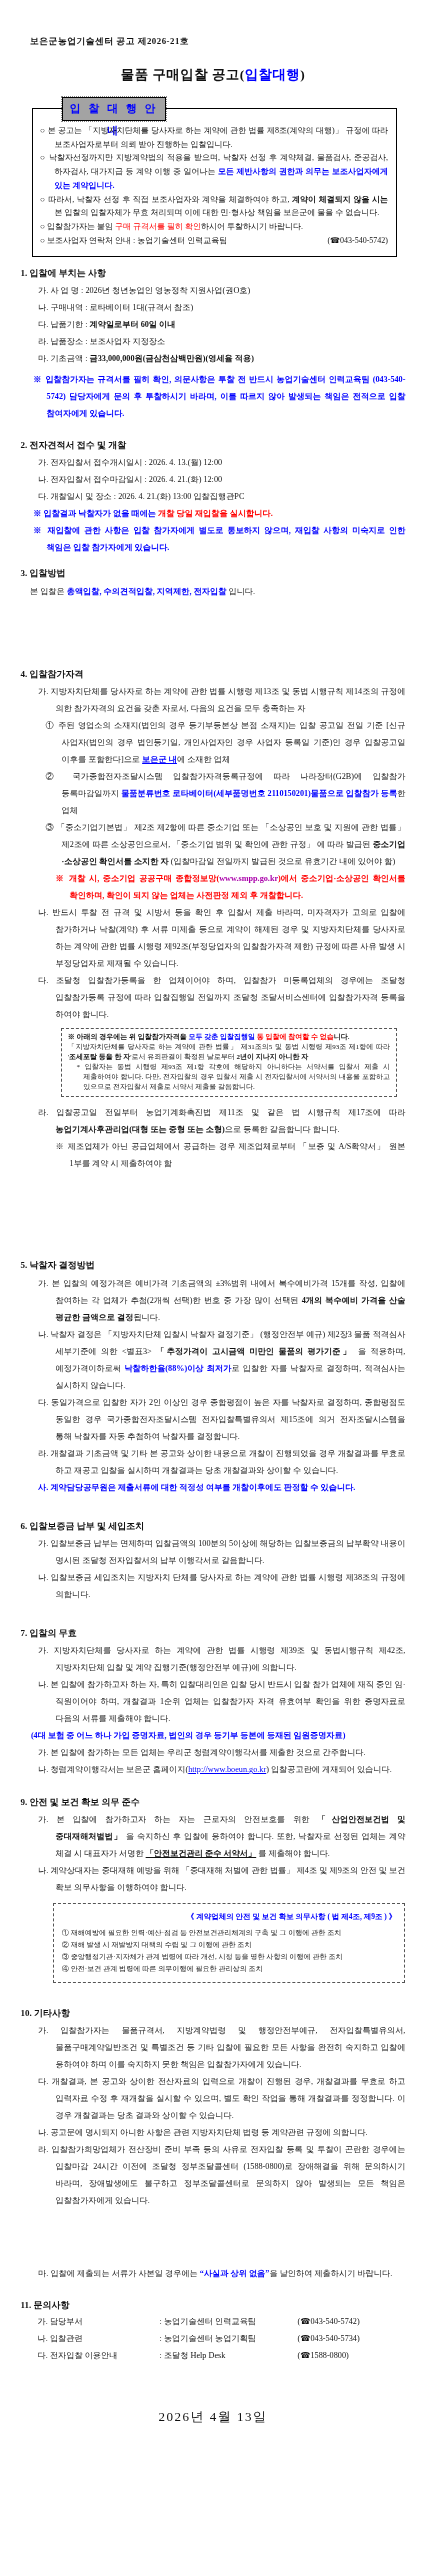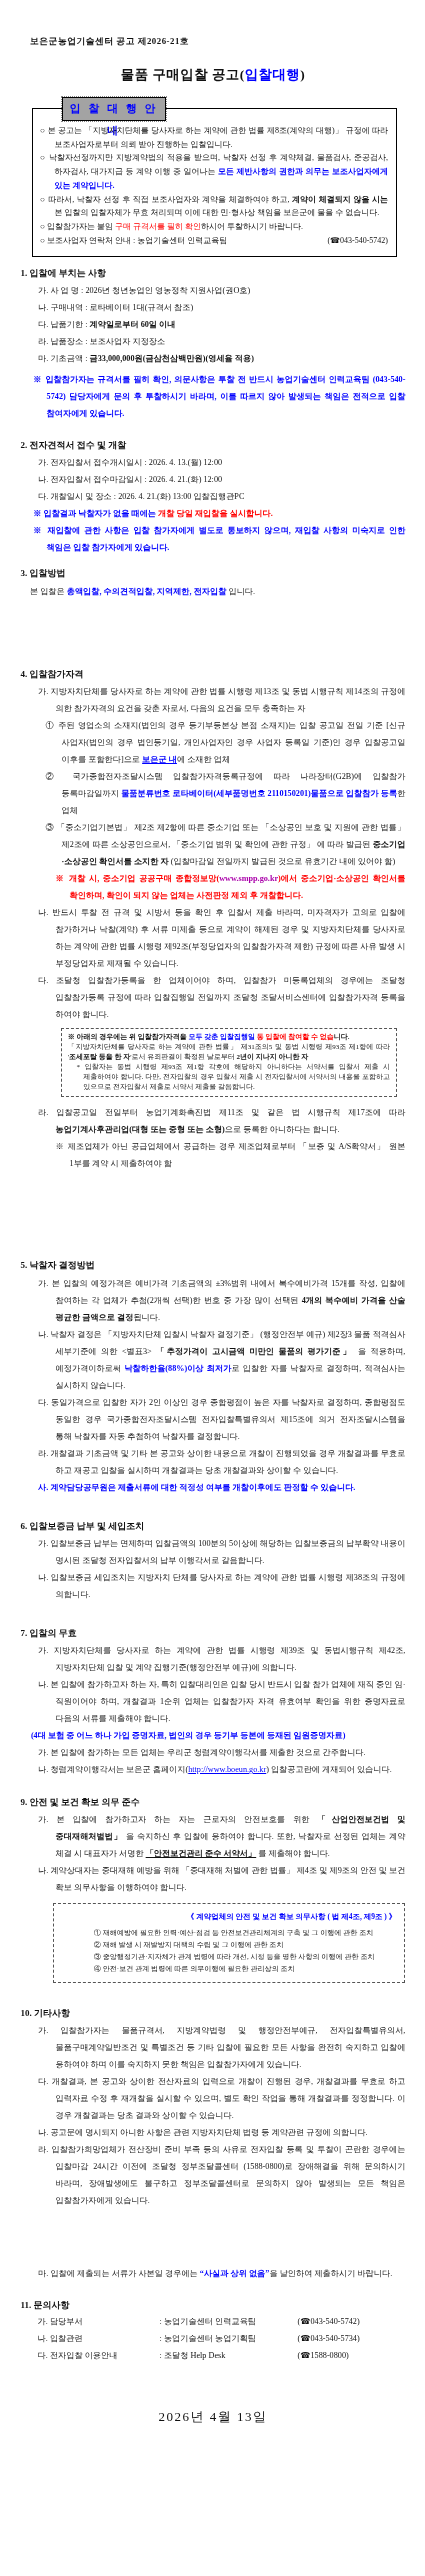--- a/index.html
+++ b/index.html
@@ -29,21 +29,21 @@
   .p2{margin-left:41px;text-indent:-16px;}
   .p1s{margin-left:26px;text-indent:-13.4px;}
   .p2s{margin-left:49px;text-indent:-14px;}
   .p0{margin-left:9.3px;}
   .p7b{margin-left:10.3px;}
   
   .dbox1{border:0.5px dashed #555;margin:4.1px 8.2px 7.2px 40px;padding:3.6px 6.2px 4.1px;}
   .dbox1 .para{font-size:7px;line-height:10px;}
   .dl-star{margin-left:15.5px;text-indent:-6.7px;}
   .dbox2{border:0.5px dashed #555;margin:7.2px 0 8.2px 32px;padding:6.2px 8.2px 7.2px;}
-  .dbox2 .para{font-size:7.1px;line-height:12px;margin-left:32px;}
+  .dbox2 .para{font-size:7.1px;line-height:12px;}
   .dbox2-header{text-align:right;color:#0000ff;font-weight:bold;font-size:7.5px;line-height:11.3px;margin-bottom:5.2px;}
   
   .contacts{margin-left:17px;}
   .contact-row{display:grid;grid-template-columns:122px 138px auto;font-size:8.2px;line-height:16.7px;}
   
   .date{text-align:center;font-size:13px;margin-top:44px;letter-spacing:1.5px;}
   
   .seg.b{font-weight:bold;}
   .seg.blb{color:#0000ff;font-weight:bold;}
   .seg.r{color:#ff0000;}
@@ -89,21 +89,21 @@
       <div class="para p2"><span class="seg">② 국가종합전자조달시스템 입찰참가자격등록규정에 따라 나라장터(G2B)에 입찰참가 등록마감일까지 </span><span class="seg blb">물품분류번호 로타베이터(세부품명번호 2110150201)물품으로 입찰참가 등록</span><span class="seg">한 업체</span></div>
       <div class="para p2"><span class="seg">③ 「중소기업기본법」 제2조 제2항에 따른 중소기업 또는 「소상공인 보호 및 지원에 관한 법률」 제2조에 따른 소상공인으로서, 「중소기업 범위 및 확인에 관한 규정」 에 따라 발급된 </span><span class="seg b">중소기업·소상공인 확인서를 소지한 자</span><span class="seg"> (입찰마감일 전일까지 발급된 것으로 유효기간 내에 있어야 함)</span></div>
       <div class="para p2s"><span class="seg rb">※ 개찰 시, 중소기업 공공구매 종합정보망(</span><span class="seg pu">www.smpp.go.kr</span><span class="seg rb">)에서 중소기업·소상공인 확인서를 확인하며, 확인이 되지 않는 업체는 사전판정 제외 후 개찰합니다.</span></div>
       <div class="para p1"><span class="seg">나. 반드시 투찰 전 규격 및 시방서 등을 확인 후 입찰서 제출 바라며, 미자격자가 고의로 입찰에 참가하거나 낙찰(계약) 후 서류 미제출 등으로 계약이 해제된 경우 및 지방자치단체를 당사자로 하는 계약에 관한 법률 시행령 제92조(부정당업자의 입찰참가자격 제한) 규정에 따른 사유 발생 시 부정당업자로 제재될 수 있습니다.</span></div>
       <div class="para p1"><span class="seg">다. 조달청 입찰참가등록을 한 업체이어야 하며, 입찰참가 미등록업체의 경우에는 조달청 입찰참가등록 규정에 따라 입찰집행일 전일까지 조달청 조달서비스센터에 입찰참가자격 등록을 하여야 합니다.</span></div>
       <div class="dbox1">
         <div class="para "><span class="seg b">※ 아래의 경우에는 위 입찰참가자격을 </span><span class="seg blb">모두 갖춘 입찰집행일 </span><span class="seg rb">동 입찰에 참여할 수 없습</span><span class="seg b">니다.</span></div>
         <div class="para "><span class="seg">「지방자치단체를 당사자로 하는 계약에 관한 법률」 제31조의5 및 동법 시행령 제93조 제1항에 따라 '</span><span class="seg b">조세포탈 등을 한 자</span><span class="seg">'로서 유죄판결이 확정된 날로부터 </span><span class="seg b">2년이 지나지 아니한 자</span></div>
         <div class="para dl-star"><span class="seg">* 입찰자는 동법 시행령 제93조 제1항 각호에 해당하지 아니하다는 서약서를 입찰서 제출 시 제출하여야 합니다. 다만, 전자입찰의 경우 입찰서 제출 시 전자입찰서에 서약서의 내용을 포함하고 있으므로 전자입찰서 제출로 서약서 제출을 갈음합니다.</span></div>
       </div>
-      <div class="para p1"><span class="seg">라. 입찰공고일 전일부터 농업기계화촉진법 제11조 및 같은 법 시행규칙 제17조에 따라 </span><span class="seg b">농업기계사후관리업(대형 또는 중형 또는 소형)</span><span class="seg">으로 등록한 아니하다는 합니다.</span></div>
+      <div class="para p1"><span class="seg">라. 입찰공고일 전일부터 농업기계화촉진법 제11조 및 같은 법 시행규칙 제17조에 따라 </span><span class="seg b">농업기계사후관리업(대형 또는 중형 또는 소형)</span><span class="seg">으로 등록한 갈음합니다 합니다.</span></div>
       <div class="para p2s"><span class="seg">※ 제조업체가 아닌 공급업체에서 공급하는 경우 제조업체로부터 「보증 및 A/S확약서」 원본 1부를 계약 시 제출하여야 함</span></div>
       <div class="heading" style="margin-top: 85px;">5. 낙찰자 결정방법</div>
       <div class="para p1"><span class="seg">가. 본 입찰의 예정가격은 예비가격 기초금액의 ±3%범위 내에서 복수예비가격 15개를 작성, 입찰에 참여하는 각 업체가 추첨(2개씩 선택)한 번호 중 가장 많이 선택된 </span><span class="seg b">4개의 복수예비 가격을 산술 평균한 금액으로 결정</span><span class="seg">됩니다.</span></div>
       <div class="para p1"><span class="seg">나. 낙찰자 결정은 「지방자치단체 입찰시 낙찰자 결정기준」 (행정안전부 예규) 제2장3 물품 적격심사 세부기준에 의한 &lt;별표3&gt; </span><span class="seg b">「추정가격이 고시금액 미만인 물품의 평가기준」</span><span class="seg"> 을 적용하며, 예정가격이하로써 </span><span class="seg blb">낙찰하한율(88%)이상 최저가</span><span class="seg">로 입찰한 자를 낙찰자로 결정하며, 적격심사는 실시하지 않습니다.</span></div>
       <div class="para p1"><span class="seg">다. 동일가격으로 입찰한 자가 2인 이상인 경우 종합평점이 높은 자를 낙찰자로 결정하며, 종합평점도 동일한 경우 국가종합전자조달시스템 전자입찰특별유의서 제15조에 의거 전자조달시스템을 통해 낙찰자를 자동 추첨하여 낙찰자를 결정합니다.</span></div>
       <div class="para p1"><span class="seg">라. 개찰결과 기초금액 및 기타 본 공고와 상이한 내용으로 개찰이 진행되었을 경우 개찰결과를 무효로 하고 재공고 입찰을 실시하며 개찰결과는 당초 개찰결과와 상이할 수 있습니다.</span></div>
       <div class="para p1"><span class="seg blb">사. </span><span class="seg blb">계약담당공무원은 제출서류에 대한 적정성 여부를 개찰이후에도 판정할 수 있습니다.</span></div>
       <div class="heading" style="margin-top: 21.6px;">6. 입찰보증금 납부 및 세입조치</div>
       <div class="para p1"><span class="seg">가. 입찰보증금 납부는 면제하며 입찰금액의 100분의 5이상에 해당하는 입찰보증금의 납부확약 내용이 명시된 조달청 전자입찰서의 납부 이행각서로 갈음합니다.</span></div>
       <div class="para p1"><span class="seg">나. 입찰보증금 세입조치는 지방자치 단체를 당사자로 하는 계약에 관한 법률 시행령 제38조의 규정에 의합니다.</span></div>

